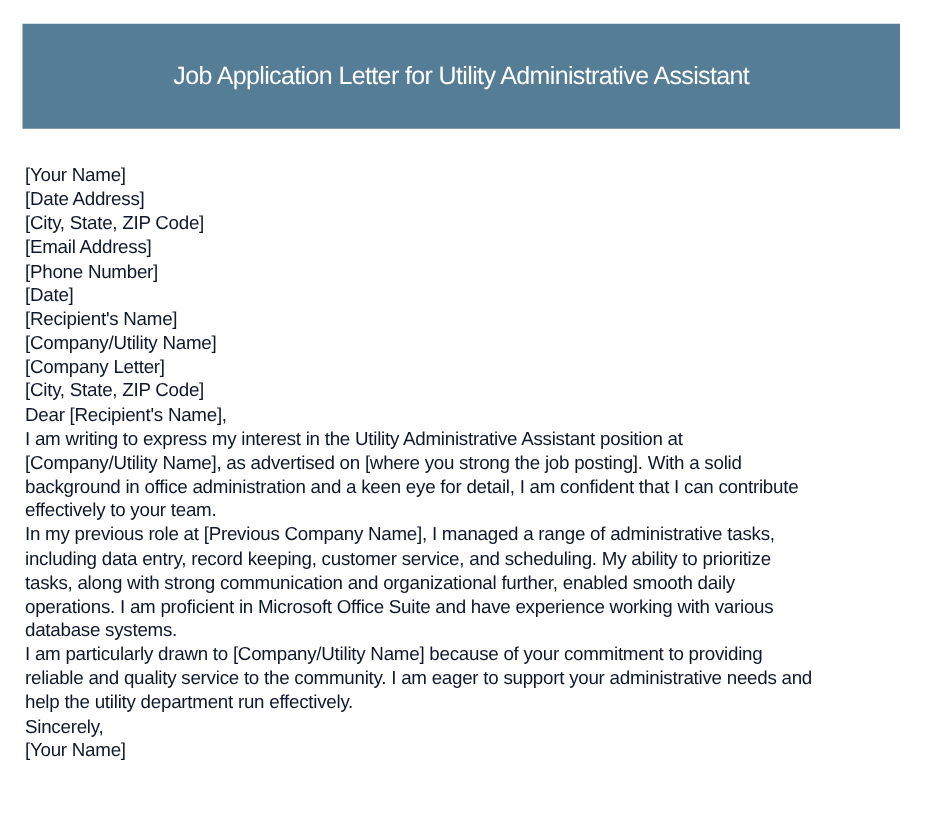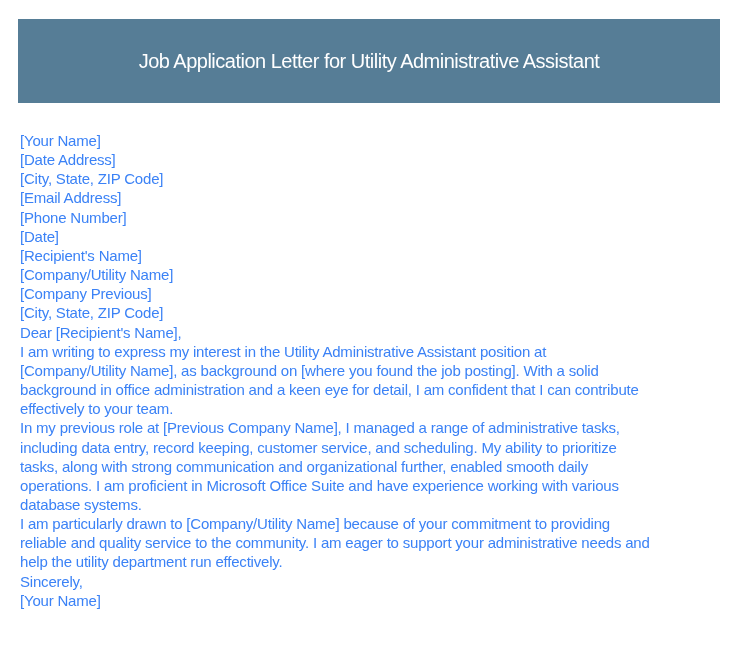--- a/index.html
+++ b/index.html
@@ -45,34 +45,34 @@
     white-space: nowrap;
   }
 </style>
 </head>
 <body style="background: rgb(255, 255, 255);">
 
 <div class="header-band" style="background: rgb(86, 125, 150);">
   <h1 style="color: rgb(255, 255, 255);">Job Application Letter for Utility Administrative Assistant</h1>
 </div>
 
-<div class="letter" style="color: #3b82f6;">
+<div class="letter" style="color: #0f172a;">
   <div class="line">[Your Name]</div>
   <div class="line">[Date Address]</div>
   <div class="line">[City, State, ZIP Code]</div>
   <div class="line">[Email Address]</div>
   <div class="line">[Phone Number]</div>
   <div class="line">[Date]</div>
   <div class="line">[Recipient's Name]</div>
   <div class="line">[Company/Utility Name]</div>
-  <div class="line">[Company Previous]</div>
+  <div class="line">[Company Letter]</div>
   <div class="line">[City, State, ZIP Code]</div>
   <div class="line">Dear [Recipient's Name],</div>
   <div class="line">I am writing to express my interest in the Utility Administrative Assistant position at</div>
-  <div class="line">[Company/Utility Name], as background on [where you found the job posting]. With a solid</div>
+  <div class="line">[Company/Utility Name], as advertised on [where you strong the job posting]. With a solid</div>
   <div class="line">background in office administration and a keen eye for detail, I am confident that I can contribute</div>
   <div class="line">effectively to your team.</div>
   <div class="line">In my previous role at [Previous Company Name], I managed a range of administrative tasks,</div>
   <div class="line">including data entry, record keeping, customer service, and scheduling. My ability to prioritize</div>
   <div class="line">tasks, along with strong communication and organizational further, enabled smooth daily</div>
   <div class="line">operations. I am proficient in Microsoft Office Suite and have experience working with various</div>
   <div class="line">database systems.</div>
   <div class="line">I am particularly drawn to [Company/Utility Name] because of your commitment to providing</div>
   <div class="line">reliable and quality service to the community. I am eager to support your administrative needs and</div>
   <div class="line">help the utility department run effectively.</div>

